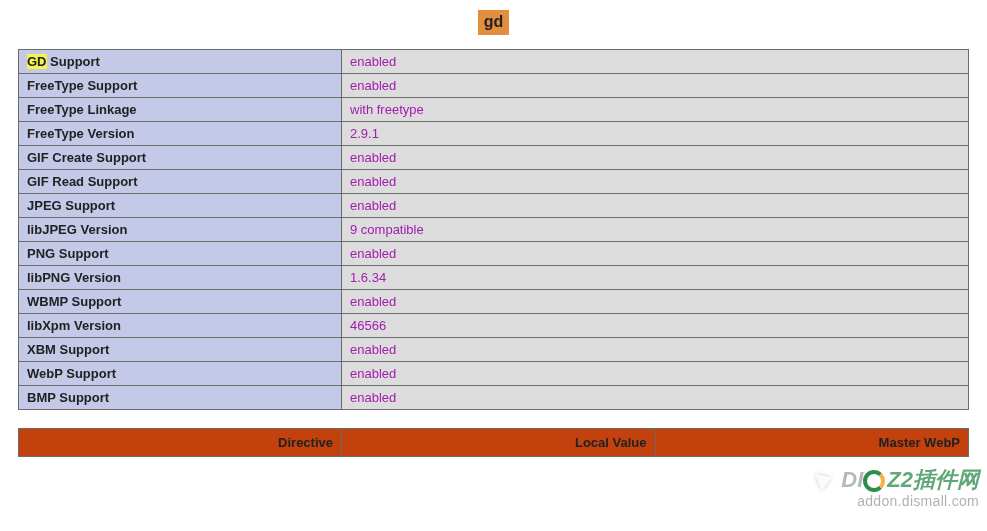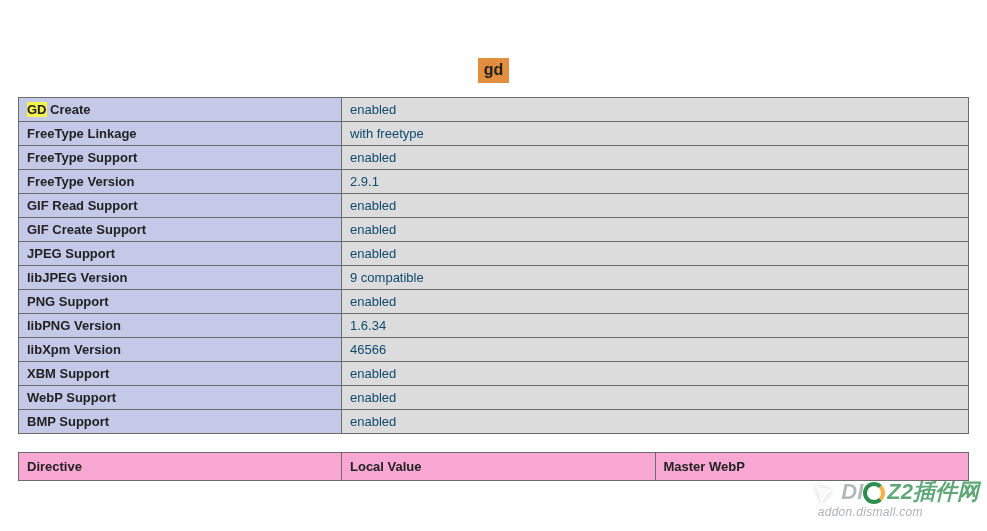--- a/index.html
+++ b/index.html
@@ -5,21 +5,21 @@
   * { box-sizing: border-box; }
   body {
     margin: 0;
     padding: 0;
     background: #ffffff;
     font-family: "Segoe UI", Tahoma, Arial, sans-serif;
     font-size: 13px;
     color: #222;
     width: 987px;
   }
-  .wrap { padding: 4px 18px 0 18px; margin-top: 48px; }
+  .wrap { padding: 4px 18px 0 18px; }
   .section-title-row {
     text-align: center;
     margin: 6px 0 14px 0;
   }
   .section-title {
     display: inline-block;
     background: #e18f3e;
     color: #222;
     font-weight: bold;
     padding: 2px 6px;
@@ -42,46 +42,46 @@
   }
   table.info td.key {
     background: #c4c9e8;
     width: 34%;
     font-weight: bold;
     color: #222;
   }
   table.info td.val {
     background: #dcdcdc;
     width: 66%;
-    color: #0c4a6e;
+    color: #a21caf;
     padding-left: 8px;
   }
 
   table.directive {
     width: 100%;
     border-collapse: collapse;
     table-layout: fixed;
     margin-top: 18px;
   }
   table.directive th {
-    background: #f9a8d4;
+    background: #c2410c;
     border: 1px solid #6b6b6b;
     padding: 6px 8px;
     font-weight: bold;
     color: #222;
-    text-align: left;
+    text-align: right;
     font-size: 13px;
   }
 
   
   .watermark {
     position: absolute;
     right: 8px;
-    bottom: 12px;
-    text-align: left;
+    bottom: 22px;
+    text-align: right;
     pointer-events: none;
     user-select: none;
   }
   .wm-cursor {
     display: inline-block;
     width: 0; height: 0;
     border-left: 14px solid rgba(255,255,255,0.9);
     border-top: 9px solid transparent;
     border-bottom: 9px solid transparent;
     filter: drop-shadow(0 0 2px rgba(0,0,0,0.25));
@@ -101,76 +101,79 @@
   }
   .wm-main {
     font-size: 22px;
     font-style: italic;
     font-weight: bold;
     color: rgba(120,125,130,0.55);
     vertical-align: middle;
   }
   .wm-green { color: rgba(10,122,47,0.65); }
   .wm-sub {
-    font-size: 12px;
+    font-size: 14px;
     color: rgba(120,125,130,0.6);
     margin-top: -2px;
     letter-spacing: 0.3px;
-    font-style: italic;
   }
 </style>
 </head>
 <body>
 
 <div class="wrap">
   <div class="section-title-row">
     <span class="section-title">gd</span>
   </div>
 
   <table class="info">
     <tbody id="info-body">
         <tr>
-          <td class="key"><span class="hl">GD</span><span> Create</span></td>
+          <td class="key"><span class="hl">GD</span><span> Support</span></td>
+          <td class="val">enabled</td>
+        </tr>
+        <tr>
+          <td class="key"><span>FreeType Support</span></td>
           <td class="val">enabled</td>
         </tr>
         <tr>
           <td class="key"><span>FreeType Linkage</span></td>
           <td class="val">with freetype</td>
         </tr>
         <tr>
-          <td class="key"><span>FreeType Support</span></td>
-          <td class="val">enabled</td>
-        </tr>
-        <tr>
           <td class="key"><span>FreeType Version</span></td>
           <td class="val">2.9.1</td>
         </tr>
         <tr>
+          <td class="key"><span>GIF Create Support</span></td>
+          <td class="val">enabled</td>
+        </tr>
+        <tr>
           <td class="key"><span>GIF Read Support</span></td>
-          <td class="val">enabled</td>
-        </tr>
-        <tr>
-          <td class="key"><span>GIF Create Support</span></td>
           <td class="val">enabled</td>
         </tr>
         <tr>
           <td class="key"><span>JPEG Support</span></td>
           <td class="val">enabled</td>
         </tr>
         <tr>
           <td class="key"><span>libJPEG Version</span></td>
           <td class="val">9 compatible</td>
         </tr>
         <tr>
           <td class="key"><span>PNG Support</span></td>
           <td class="val">enabled</td>
         </tr>
         <tr>
           <td class="key"><span>libPNG Version</span></td>
           <td class="val">1.6.34</td>
+        </tr>
+        <tr>
+          <td class="key"><span>WBMP Support</span></td>
+          <td class="val">enabled</td>
         </tr>
         <tr>
           <td class="key"><span>libXpm Version</span></td>
           <td class="val">46566</td>
         </tr>
         <tr>
           <td class="key"><span>XBM Support</span></td>
           <td class="val">enabled</td>
         </tr>
         <tr>

